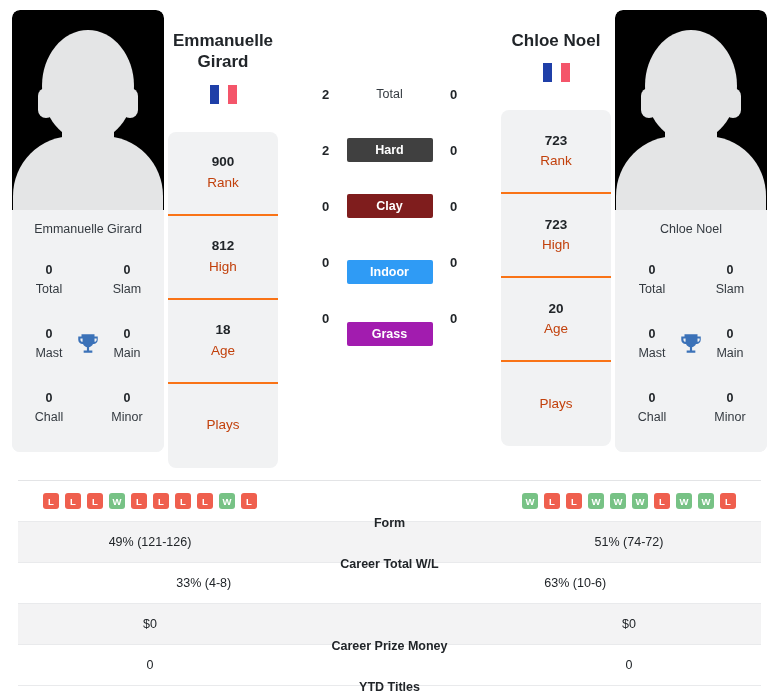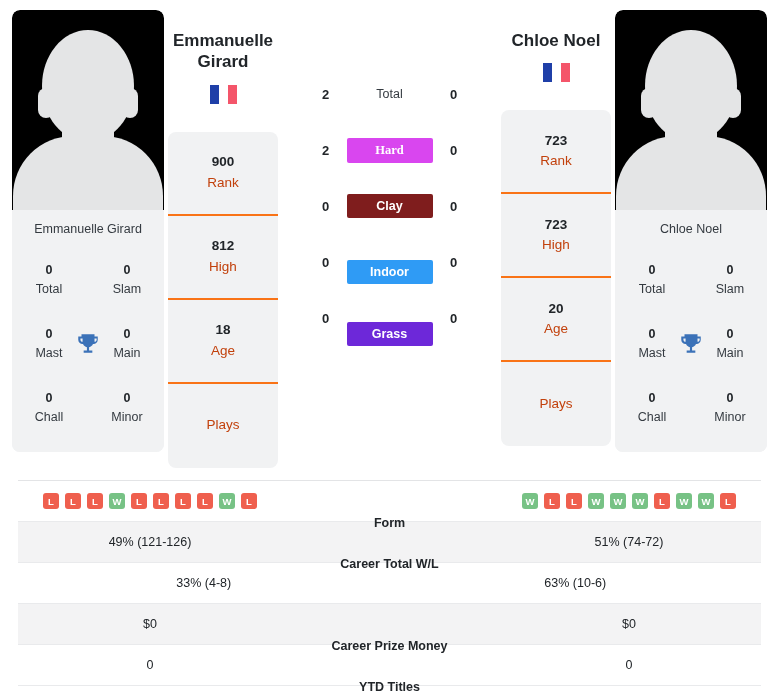--- a/index.html
+++ b/index.html
@@ -328,36 +328,36 @@
     </div>
 
     <div class="center-col" id="center-col">
         <div class="surf-row">
           <div class="surf-score">2</div>
           <div class="surf-badge plain">Total</div>
           <div class="surf-score">0</div>
         </div>
         <div class="surf-row">
           <div class="surf-score">2</div>
-          <div class="surf-badge" style="background: #d946ef; font-family: Liberation Serif, serif;">Hard</div>
+          <div class="surf-badge" style="background: #404040;">Hard</div>
           <div class="surf-score">0</div>
         </div>
         <div class="surf-row">
           <div class="surf-score">0</div>
           <div class="surf-badge" style="background: #7f1d1d;">Clay</div>
           <div class="surf-score">0</div>
         </div>
         <div class="surf-row">
           <div class="surf-score">0</div>
           <div class="surf-badge" style="background: rgb(47, 155, 245); margin-top: 19px;">Indoor</div>
           <div class="surf-score">0</div>
         </div>
         <div class="surf-row">
           <div class="surf-score">0</div>
-          <div class="surf-badge" style="background: #6d28d9; margin-top: 32px;">Grass</div>
+          <div class="surf-badge" style="background: #a21caf; margin-top: 32px;">Grass</div>
           <div class="surf-score">0</div>
         </div>
       </div>
 
     <div class="name-col">
       <div class="player-name">Chloe Noel</div>
       <div class="flag">
         <span class="fb"></span>
           <span class="fw"></span>
           <span class="fr"></span>

